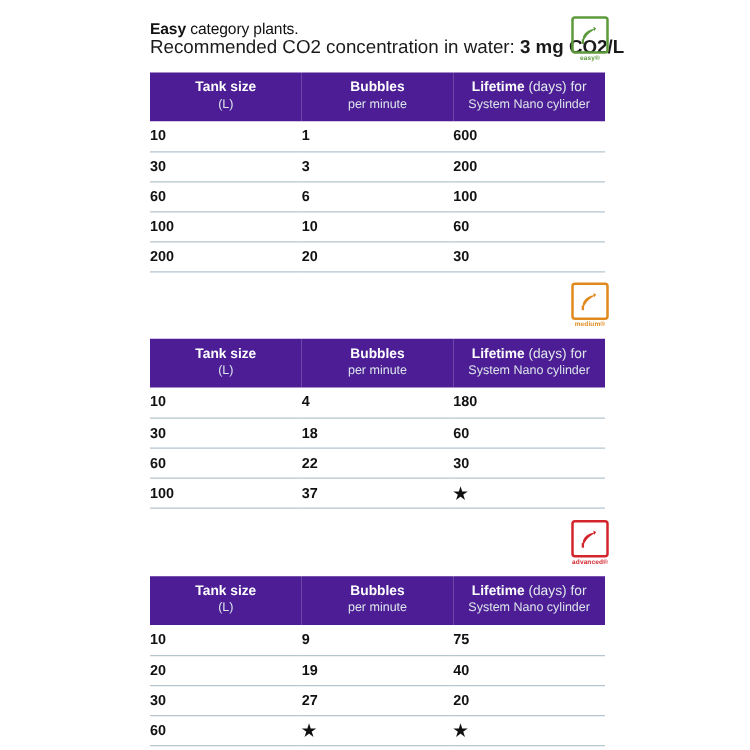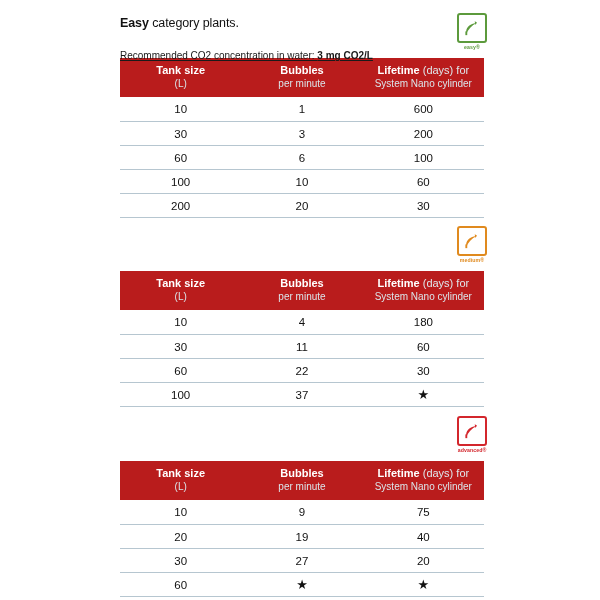--- a/index.html
+++ b/index.html
@@ -41,26 +41,25 @@
     letter-spacing: -0.1px;
     white-space: nowrap;
   }
   .section-title .cat {
     font-weight: bold;
   }
   .section-title .rest {
     font-weight: normal;
   }
   .section-sub {
-    font-size: 10px;
+    font-size: 15px;
     line-height: 14px;
-    margin-top: 18px;
+    margin-top: 0;
     color: #1a1a1a;
     white-space: nowrap;
-    text-decoration: underline;
   }
   .section-sub .conc {
     font-weight: bold;
   }
 
   
   .badge {
     position: absolute;
     right: -6px;
     top: -3px;
@@ -97,21 +96,21 @@
   
   .tbl {
     width: 364px;
     border-collapse: collapse;
     table-layout: fixed;
     margin-top: 2px;
   }
   .tbl col { width: 33.3333%; }
 
   .tbl thead th {
-    background: #b91c1c;
+    background: #4c1d95;
     color: #ffffff;
     font-weight: normal;
     text-align: center;
     padding: 6px 2px 7px 2px;
     border: 0;
   }
   .hdr-main {
     display: block;
     font-size: 11px;
     line-height: 13px;
@@ -124,23 +123,22 @@
   }
   .hdr-sub {
     display: block;
     font-size: 10px;
     line-height: 13px;
     font-weight: normal;
     color: #dbe4e9;
   }
 
   .tbl tbody td {
-    text-align: center;
     font-size: 11.5px;
-    font-weight: normal;
+    font-weight: bold;
     color: #111111;
     height: 23px;
     padding: 0;
     border-bottom: 1.4px solid #b6c6d0;
   }
   .tbl tbody tr:first-child td {
     height: 24px;
   }
   .tbl tbody td.star {
     font-size: 13px;
@@ -261,21 +259,21 @@
         </tr>
       </thead>
       <tbody>
         <tr>
           <td>10</td>
           <td>4</td>
           <td>180</td>
         </tr>
         <tr>
           <td>30</td>
-          <td>11</td>
+          <td>18</td>
           <td>60</td>
         </tr>
         <tr>
           <td>60</td>
           <td>22</td>
           <td>30</td>
         </tr>
         <tr>
           <td>100</td>
           <td>37</td>

